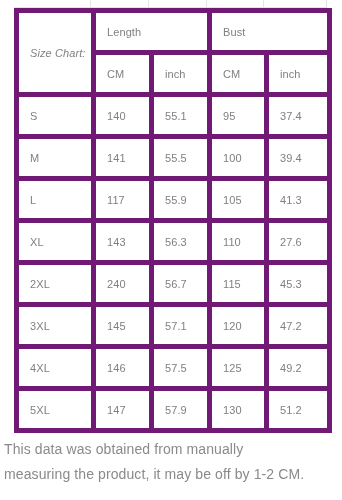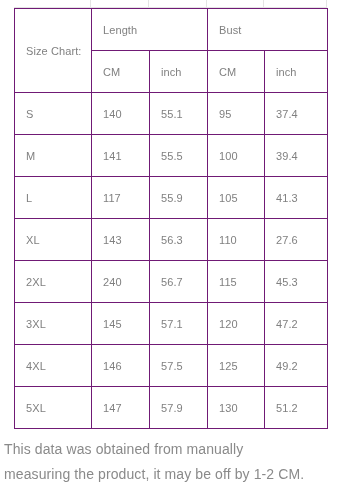--- a/index.html
+++ b/index.html
@@ -45,38 +45,39 @@
     position: absolute;
     left: 14px;
     top: 8px;
     width: 313px;
     border-collapse: collapse;
     table-layout: fixed;
     font-size: 11px;
   }
   .size-table td,
   .size-table th {
-    border: 1px solid #701a75;
+    border: 5px solid #701a75;
     padding: 0 0 0 11px;
     text-align: left;
     font-weight: normal;
     color: #808080;
     letter-spacing: 0.1px;
     vertical-align: middle;
     height: 42px;
     box-sizing: border-box;
     overflow: hidden;
     white-space: nowrap;
   }
   .size-table .hdr-group { height: 42px; }
   .size-table .hdr-unit  { height: 42px; }
   .size-table .rowhead   { color: #808080; }
   .size-table .size-label-cell {
     vertical-align: middle;
     text-align: left;
+    font-style: italic;
   }
 
   
   col.c-size  { width: 77px; }
   col.c-lcm   { width: 58px; }
   col.c-linch { width: 58px; }
   col.c-bcm   { width: 57px; }
   col.c-binch { width: 63px; }
 
   

